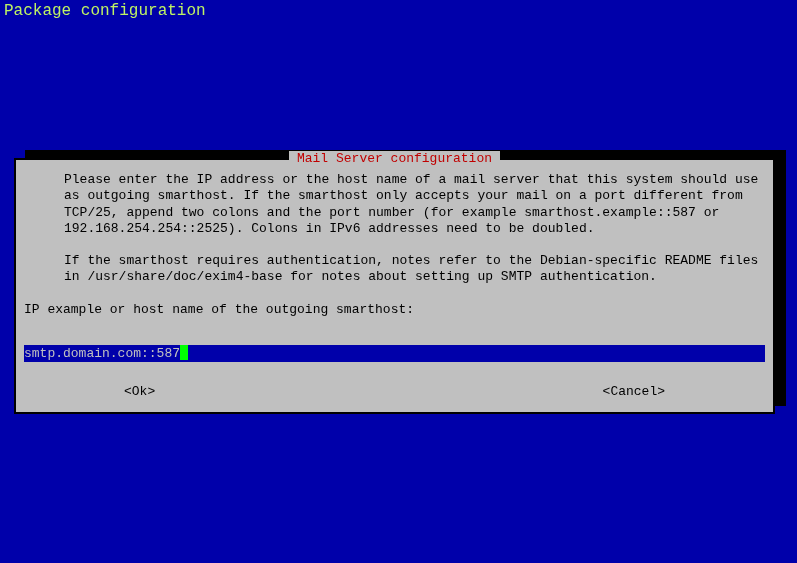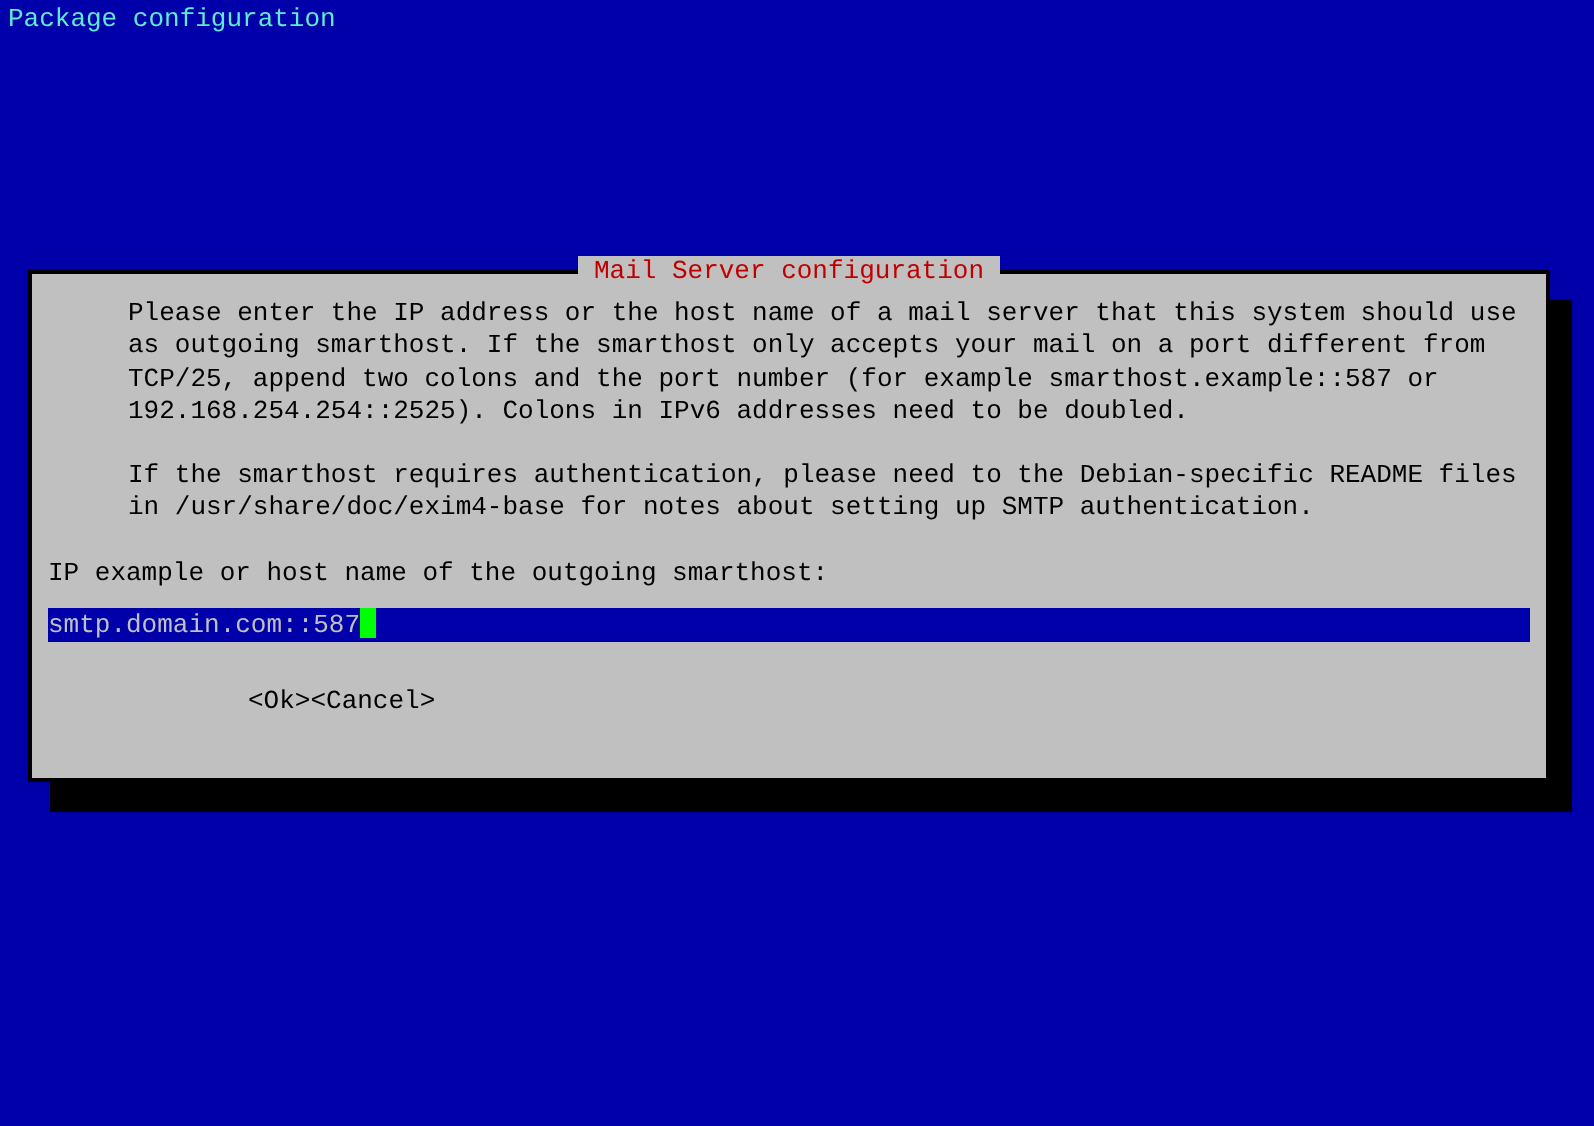--- a/index.html
+++ b/index.html
@@ -11,35 +11,35 @@
       width: 797px;
       height: 563px;
       background: #0000aa;
       font-family: "Courier New", monospace;
       font-size: 13px;
       color: #000;
       position: relative;
       overflow: hidden;
     }
     .header {
-      color: #5eead4;
+      color: #bef264;
       padding: 2px 4px;
-      font-size: 13px;
+      font-size: 16px;
     }
     .dialog-shadow {
       position: absolute;
       top: 150px;
       left: 25px;
       width: 761px;
       height: 256px;
       background: #000;
     }
     .dialog {
       position: absolute;
-      top: 135px;
+      top: 158px;
       left: 14px;
       width: 761px;
       height: 256px;
       background: #c0c0c0;
       border: 2px solid #000;
       padding: 6px 8px;
     }
     .dialog-title-wrap {
       position: absolute;
       top: -9px;
@@ -58,21 +58,21 @@
       line-height: 1.25;
       white-space: pre-wrap;
       margin-top: 6px;
       margin-left: 40px;
     }
     .prompt-label {
       margin-top: 16px;
       color: #000;
     }
     .input-row {
-      margin-top: 10px;
+      margin-top: 28px;
       background: #0000aa;
       color: #c0c0c0;
       height: 17px;
       line-height: 17px;
       width: 100%;
       position: relative;
       font-family: "Courier New", monospace;
       font-size: 13px;
     }
     .input-text {
@@ -82,21 +82,21 @@
       display: inline-block;
       width: 8px;
       height: 15px;
       background: #00ff00;
       vertical-align: middle;
       margin-top: -2px;
     }
     .buttons {
       margin-top: 22px;
       display: flex;
-      justify-content: flex-start;
+      justify-content: space-between;
       padding: 0 100px;
     }
     .btn {
       color: #000;
       cursor: pointer;
     }
   </style>
 </head>
 <body>
 
@@ -105,21 +105,21 @@
 </div>
 
 <div class="dialog-shadow"></div>
 
 <div class="dialog">
   <div class="dialog-title-wrap">
     <span class="dialog-title">Mail Server configuration</span>
   </div>
 
   <div class="body-text">Please enter the IP address or the host name of a mail server that this system should use as outgoing smarthost. If the smarthost only accepts your mail on a port different from TCP/25, append two colons and the port number (for example smarthost.example::587 or 192.168.254.254::2525). Colons in IPv6 addresses need to be doubled.</div>
-  <div class="body-text" style="margin-top:16px">If the smarthost requires authentication, please need to the Debian-specific README files in /usr/share/doc/exim4-base for notes about setting up SMTP authentication.</div>
+  <div class="body-text" style="margin-top:16px">If the smarthost requires authentication, notes refer to the Debian-specific README files in /usr/share/doc/exim4-base for notes about setting up SMTP authentication.</div>
 
   <div class="prompt-label">IP example or host name of the outgoing smarthost:</div>
 
   <div class="input-row">
     <span class="input-text">smtp.domain.com::587</span><span class="cursor"></span>
   </div>
 
   <div class="buttons">
     <span class="btn">&lt;Ok&gt;</span>
     <span class="btn">&lt;Cancel&gt;</span>

